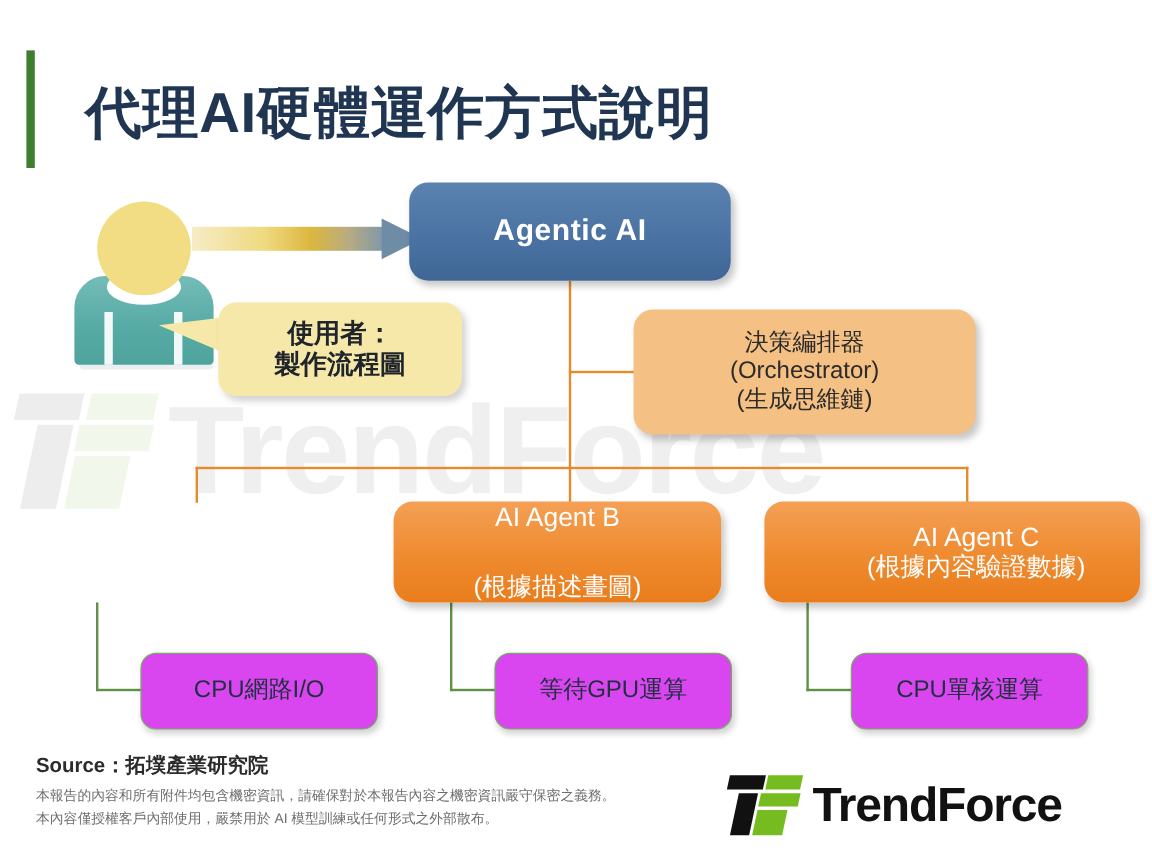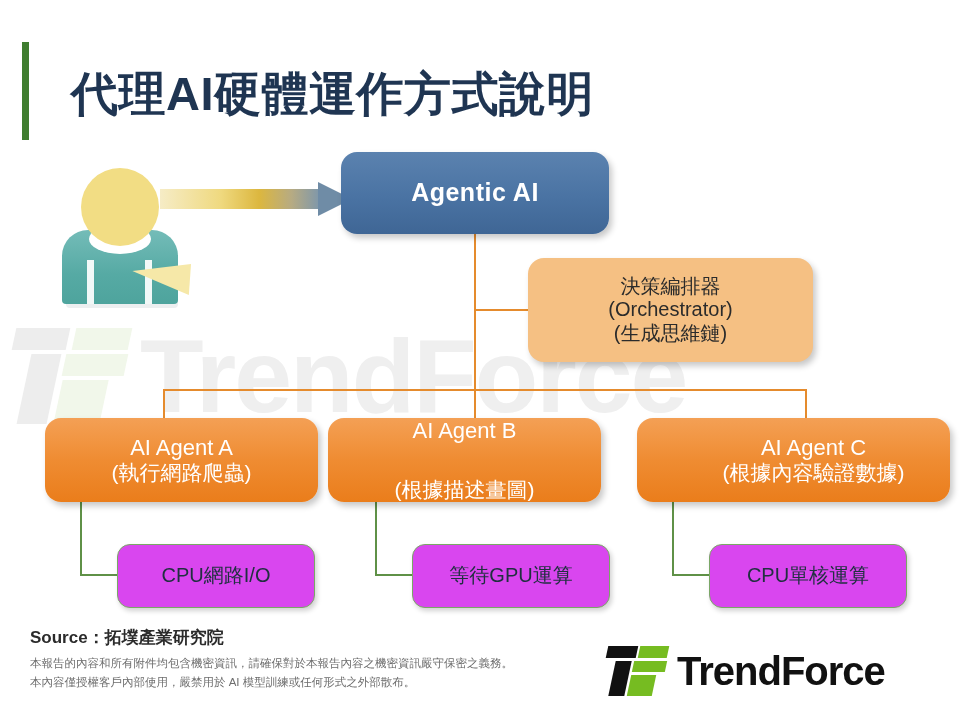--- a/index.html
+++ b/index.html
@@ -195,25 +195,25 @@
     <span>Agentic AI</span>
   </div>
 
   <div class="box box-orch">
     <span>決策編排器</span>
     <span>(Orchestrator)</span>
     <span>(生成思維鏈)</span>
   </div>
 
   <div class="callout-tail"></div>
-
-  <div class="box box-agent agent-a">
-    <span>AI Agent A</span>
-    <span class="sub">(執行網路爬蟲)</span>
-  </div>
+  <div class="callout">
+    <span>使用者：</span>
+    <span>製作流程圖</span>
+  </div>
+
   <div class="box box-agent agent-b">
     <span>AI Agent B</span>
     <span class="sub">(根據描述畫圖)</span>
   </div>
   <div class="box box-agent agent-c">
     <span>AI Agent C</span>
     <span class="sub">(根據內容驗證數據)</span>
   </div>
 
   <div class="box box-res res-a">

